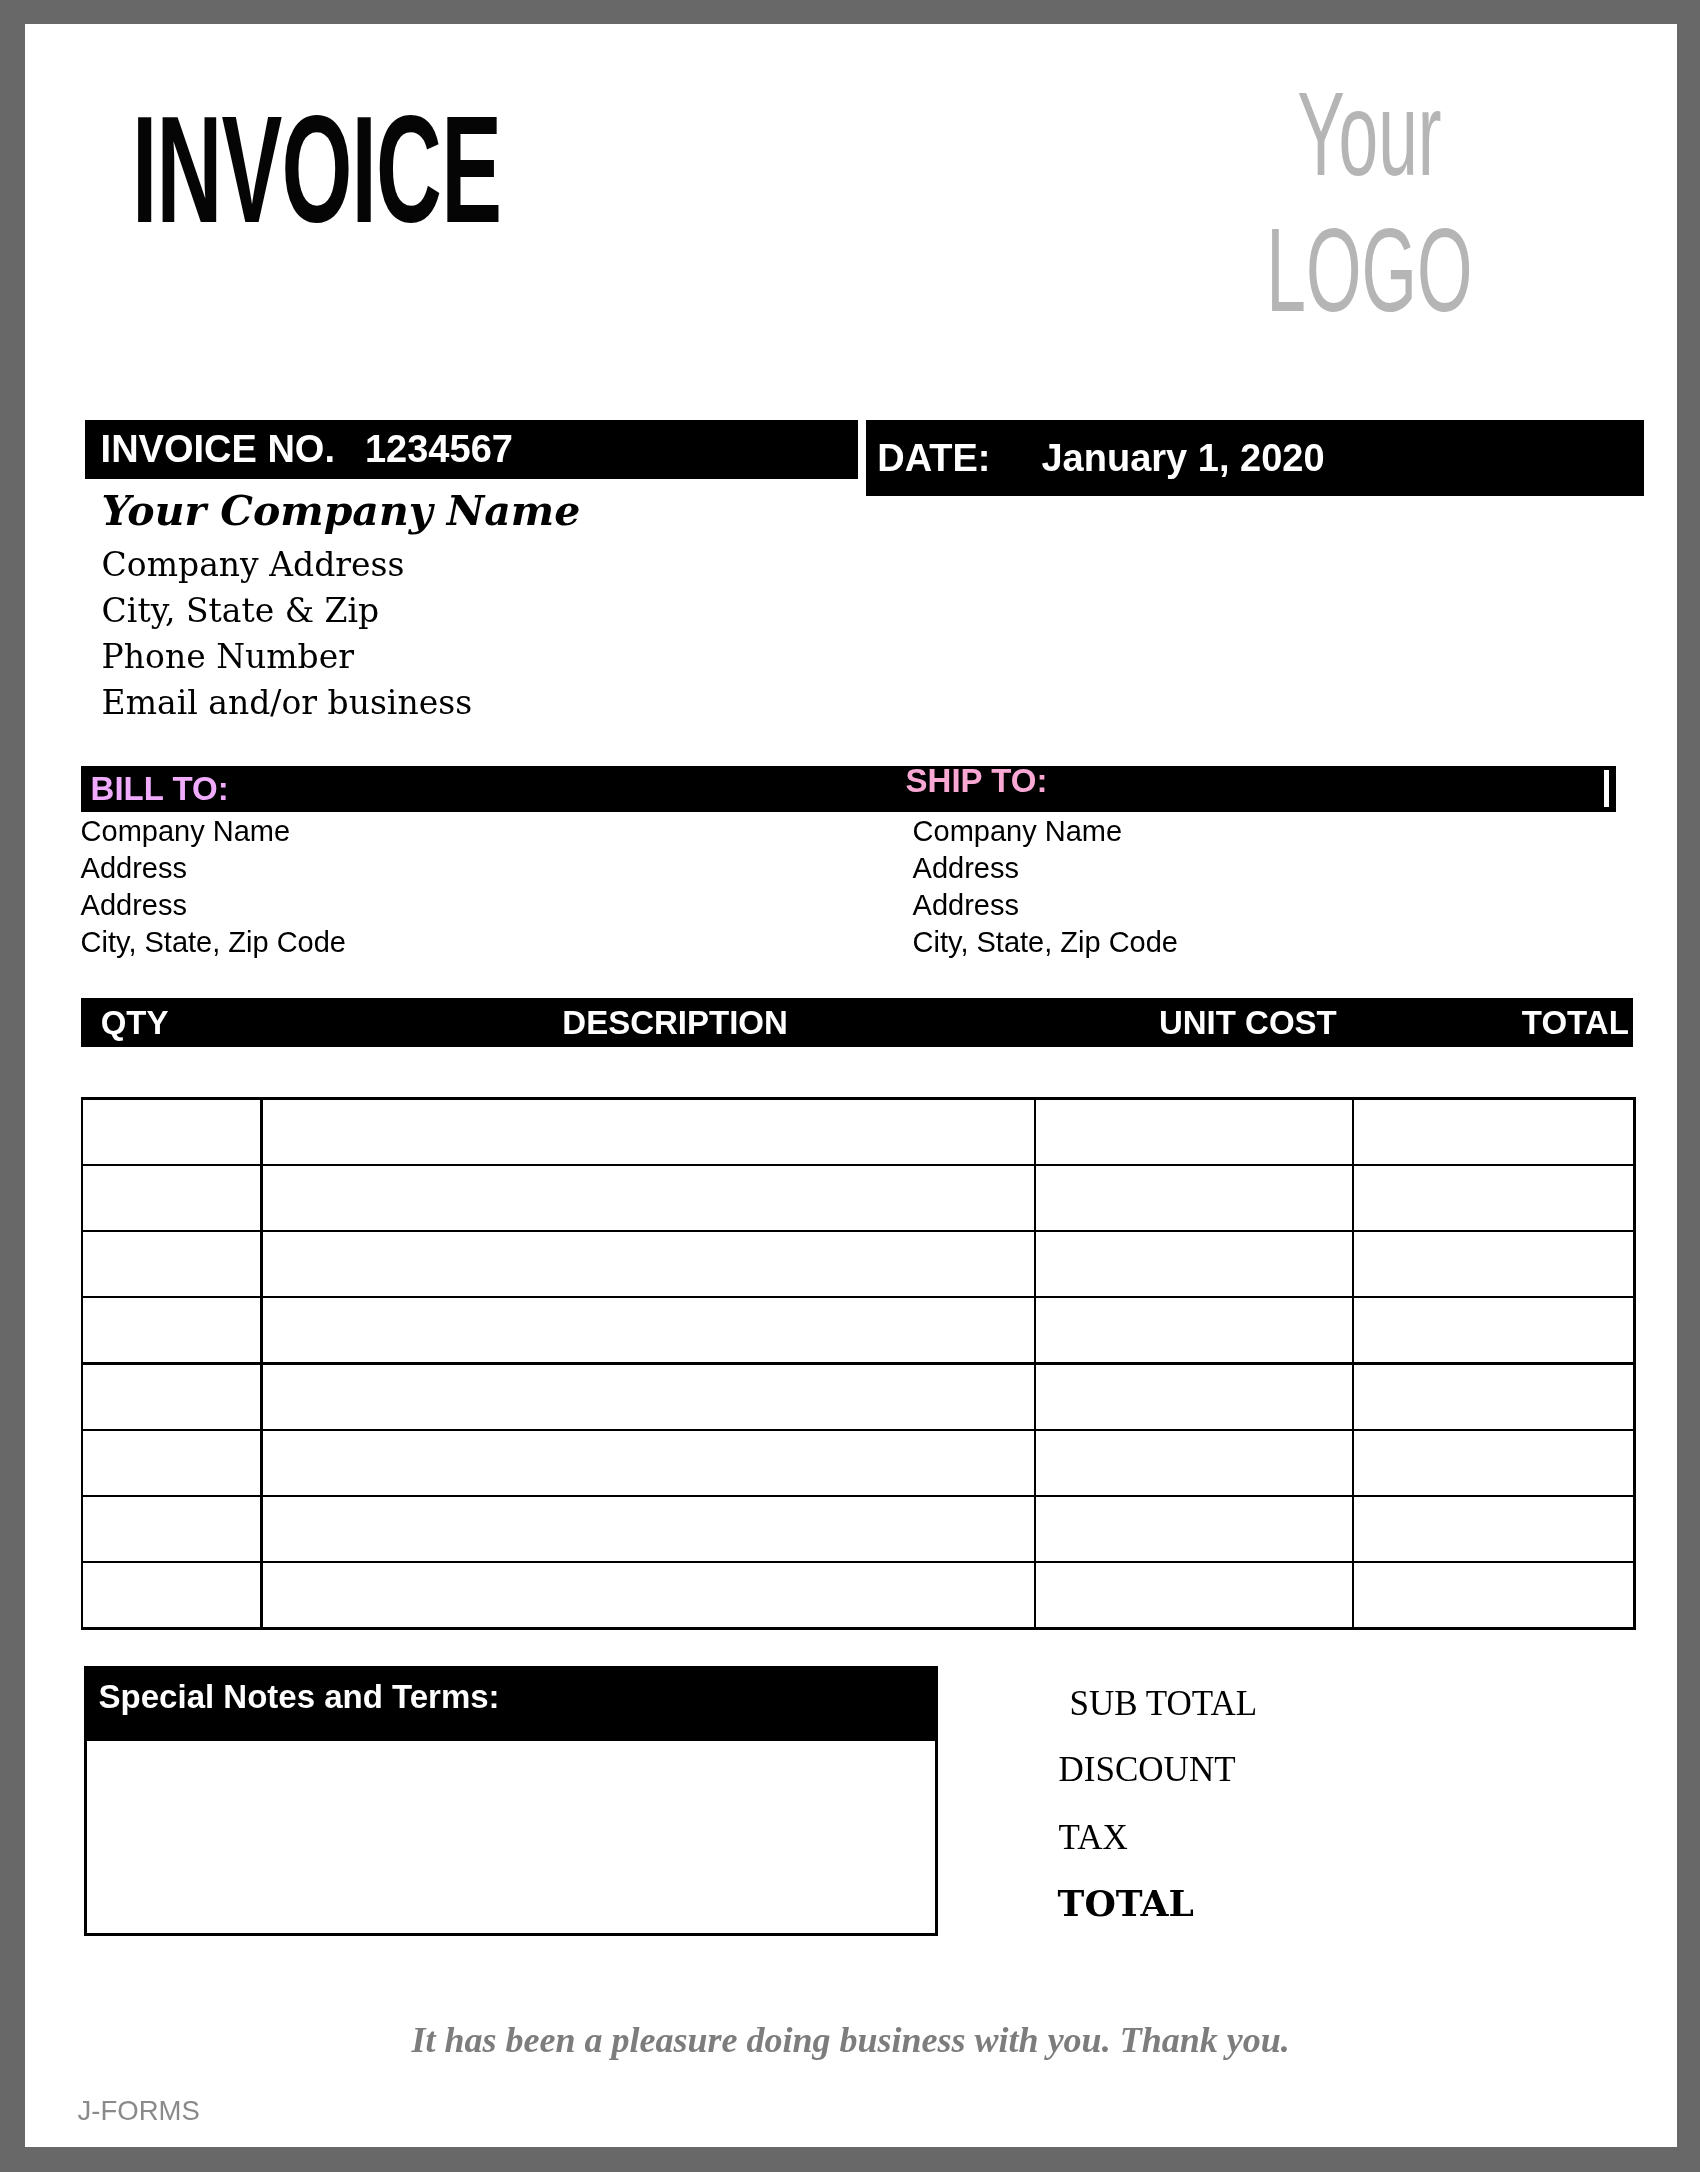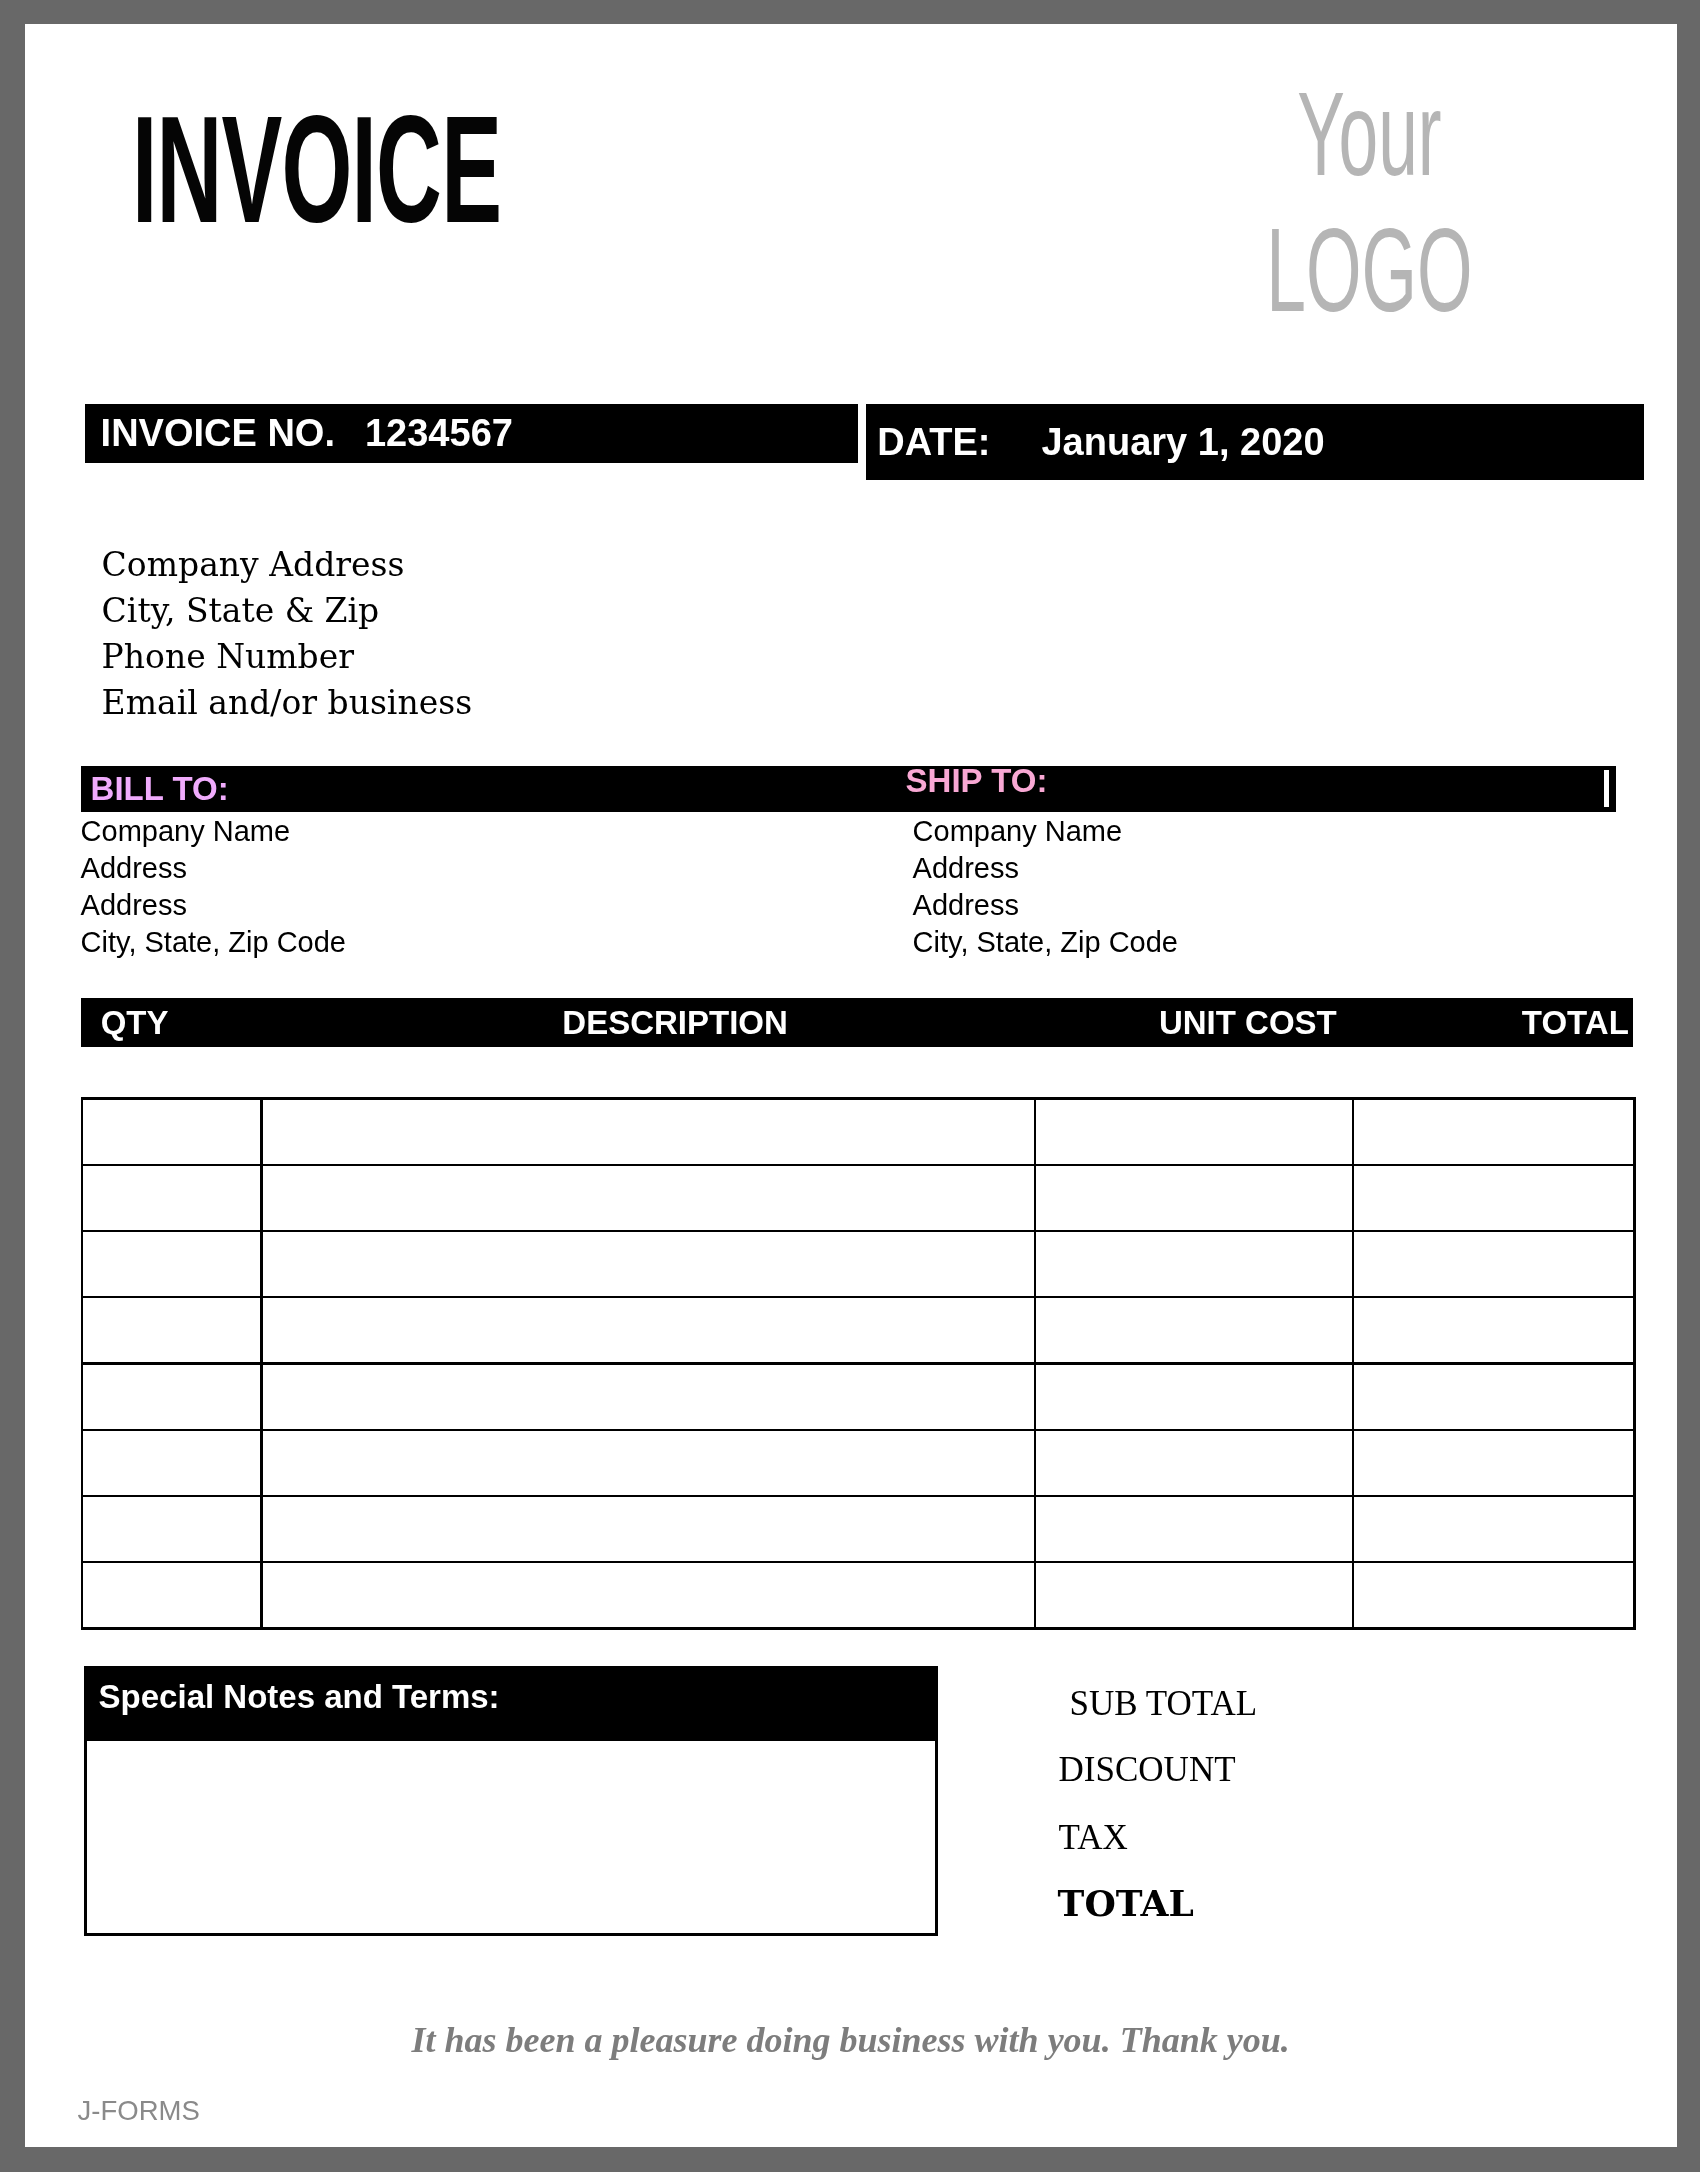--- a/index.html
+++ b/index.html
@@ -25,21 +25,21 @@
   
   .logo{
     left:1091px;top:42px;width:507px;
     text-align:center;color:#b5b5b5;
     font-size:119px;line-height:136px;font-weight:400;
     transform:scaleX(0.60);transform-origin:50% 0;
     white-space:nowrap;
   }
 
   
-  .bar{background:#000;color:#fff;display:flex;align-items:center;}
+  .bar{background:#000;color:#fff;display:flex;align-items:center;margin-top:16px;}
   .invbar-left{left:60px;top:380px;width:773px;height:59px;padding-left:16px;box-sizing:border-box;}
   .invbar-right{left:841px;top:380px;width:778px;height:76px;padding-left:11.6px;box-sizing:border-box;}
   .invbar-left .lbl,.invbar-right .lbl{font-size:38px;font-weight:700;white-space:pre;}
   .invbar-left .val{font-size:38px;font-weight:700;margin-left:30px;white-space:pre;}
   .invbar-right .val{font-size:38px;font-weight:700;margin-left:51px;white-space:pre;}
 
   
   .company-name{
     left:77px;top:463px;
     font-family:"DejaVu Serif",serif;font-style:italic;font-weight:700;
@@ -123,20 +123,21 @@
 
   <div class="abs bar invbar-left">
     <span class="lbl">INVOICE NO.</span>
     <span class="val">1234567</span>
   </div>
   <div class="abs bar invbar-right">
     <span class="lbl">DATE:</span>
     <span class="val">January 1, 2020</span>
   </div>
 
+  <div class="abs company-name">Your Company Name</div>
   <div class="abs company-lines">
     <div>Company Address</div>
     <div>City, State &amp; Zip</div>
     <div>Phone Number</div>
     <div>Email and/or business</div>
   </div>
 
   <div class="abs billbar">
     <span class="bill-lbl">BILL TO:</span>
     <span class="ship-lbl">SHIP TO:</span>

